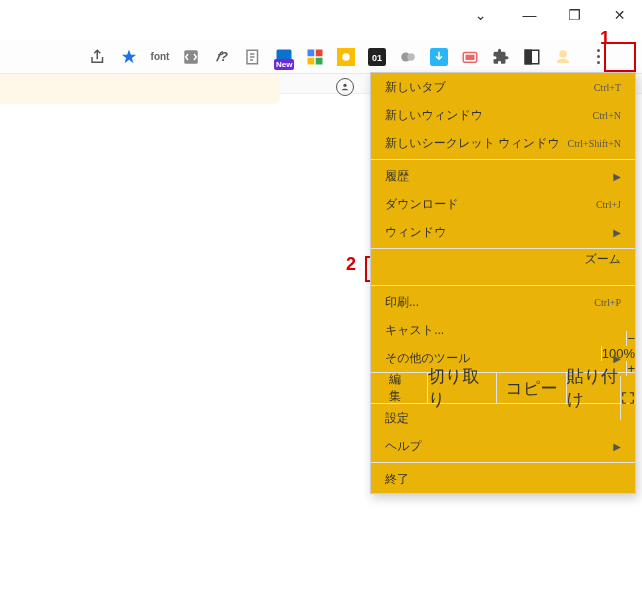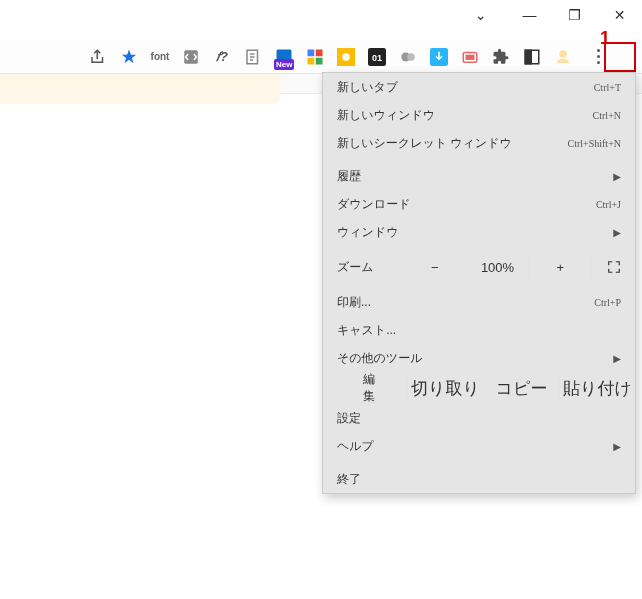--- a/index.html
+++ b/index.html
@@ -28,32 +28,32 @@
   .profile-icon svg{width:10px;height:10px;}
 
   
   .annot { position: absolute; color: #d20000; font-weight: bold; font-size: 18px; }
   .annot-1 { top: 28px; right: 32px; }
   .annot-2 { top: 254px; left: 346px; }
   .red-box-1 { position: absolute; top: 42px; right: 6px; width: 32px; height: 30px; border: 2.5px solid #d20000; }
   .red-box-2 { position: absolute; top: 256px; left: 365px; width: 266px; height: 26px; border: 2.5px solid #d20000; }
 
   
-  .menu { position: absolute; top: 72px; right: 6px; width: 314px; background: #e5e5e5; border: 1px solid #ccc; box-shadow: 2px 4px 10px rgba(0,0,0,0.2); font-size: 12px; color: #333; }
+  .menu { position: absolute; top: 72px; right: 6px; width: 266px; background: #eab308; border: 1px solid #ccc; box-shadow: 2px 4px 10px rgba(0,0,0,0.2); font-size: 12px; color: #333; }
   .menu-item { display: flex; align-items: center; justify-content: space-between; padding: 6px 14px; height: 28px; cursor: default; }
   .mi-left { display: flex; align-items: center; gap: 6px; }
   .shortcut { color: #555; font-size: 10px; font-family: Liberation Serif, serif; }
   .submenu-arrow { font-size: 10px; color: #555; }
   .sep { height: 1px; background: #e3e3e3; margin: 2px 0; }
-  .zoom-row { display: flex; align-items: center; height: 32px; }
+  .zoom-row { display: flex; align-items: flex-end; height: 32px; flex-direction: column; }
   .zoom-row .lbl { padding: 0 14px; flex: 0 0 80px; }
   .zoom-row .cell { flex: 1; text-align: center; border-left: 1px solid #e3e3e3; height: 100%; display:flex;align-items:center;justify-content:center; font-size: 13px;}
   .zoom-row .fs { flex: 0 0 44px; }
   .edit-row { display:flex; height: 32px; border-top:1px solid #e3e3e3; border-bottom:1px solid #e3e3e3;}
-  .edit-row .lbl { padding: 0 32px; flex: 0 0 56px; display:flex;align-items:center;margin-left:8px;}
+  .edit-row .lbl { padding: 0 18px; flex: 0 0 56px; display:flex;align-items:center;}
   .edit-row .cell { flex:1; border-left:1px solid #e3e3e3; display:flex;align-items:center;justify-content:center; font-size:17px;}
 </style>
 </head>
 <body>
 
 <div class="window-controls">
   <div class="wc chevron-down">⌄</div>
   <div class="wc">—</div>
   <div class="wc">❐</div>
   <div class="wc">✕</div>

